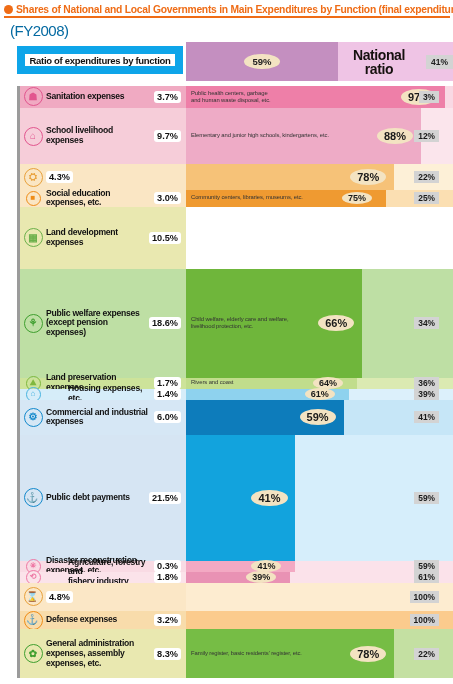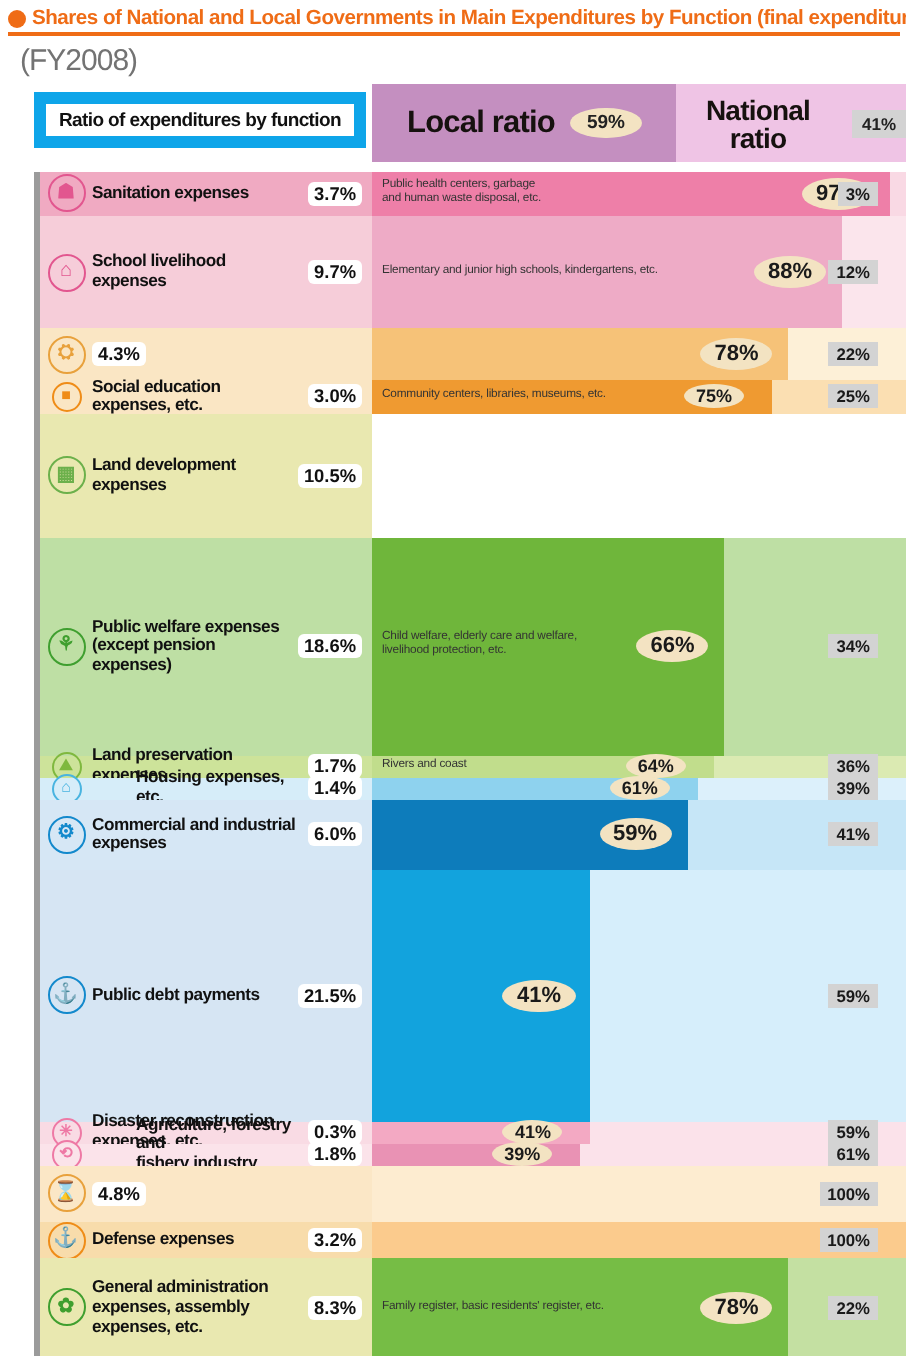--- a/index.html
+++ b/index.html
@@ -21,27 +21,27 @@
     width: 9px; height: 9px; border-radius: 50%; background: #ef6c16;
     margin-right: 3px; flex: none;
   }
   .title-text {
     color: #ef6c16; font-weight: bold; font-size: 10.3px;
     letter-spacing: -0.25px; white-space: nowrap;
   }
 
   .fy {
     position: absolute; left: 10px; top: 22px;
-    font-size: 15px; color: #737373; letter-spacing: -0.5px;
+    font-size: 15px; color: #0369a1; letter-spacing: -0.5px;
   }
 
   
   .hdr-label {
     position: absolute; left: 17px; top: 46px; width: 166px; height: 28px;
-    border: 6px solid #0ea5e9; background: #fff;
+    border: 8px solid #0ea5e9; background: #fff;
     display: flex; align-items: center; justify-content: center;
     font-size: 9.5px; font-weight: bold; color: #111; letter-spacing: -0.3px;
   }
   .hdr-local {
     position: absolute; left: 186px; top: 42px; width: 152px; height: 39px;
     background: #c48fc0;
     display: flex; align-items: center; justify-content: center; gap: 8px;
   }
   .hdr-local .lbl { font-size: 15.5px; font-weight: bold; color: #16110f; letter-spacing: -0.4px; }
   .hdr-natl {
@@ -124,21 +124,20 @@
   <div class="title-row">
     <span class="title-bullet"></span>
     <span class="title-text">Shares of National and Local Governments in Main Expenditures by Function (final expenditure base)</span>
   </div>
 
   <div class="fy">(FY2008)</div>
 
   <div class="hdr-label">Ratio of expenditures by function</div>
 
   <div class="hdr-local">
-    <span class="lbl">Local ratio</span>
     <span class="pill-cream">59%</span>
   </div>
 
   <div class="hdr-natl">
     <span class="lbl">National
 ratio</span>
     <span class="pill-grey">41%</span>
   </div>
 
   <div id="chart">

